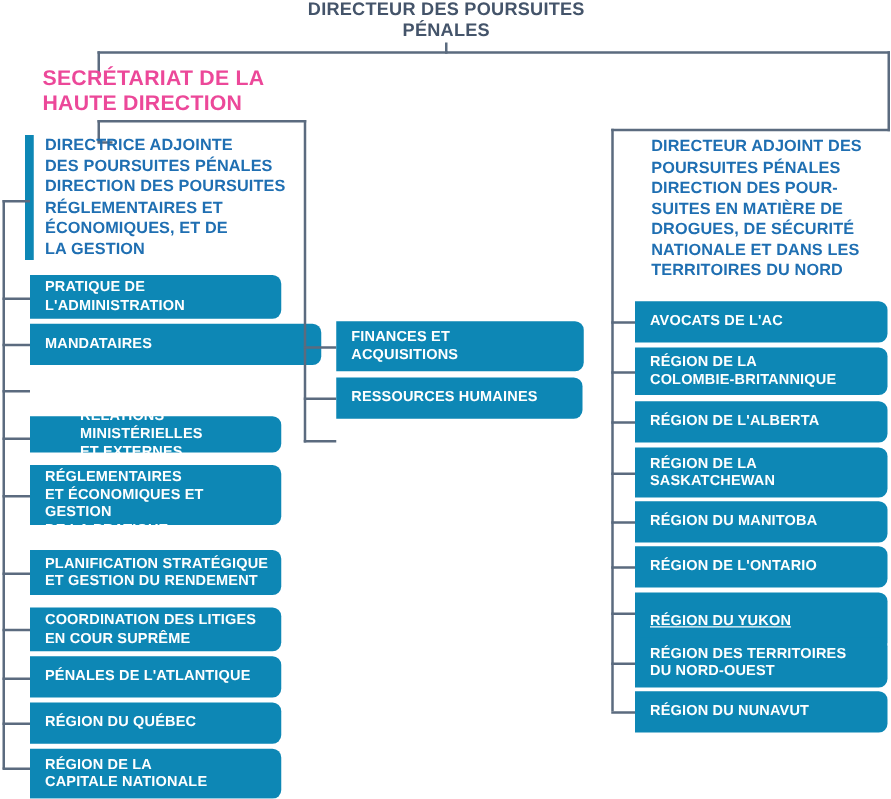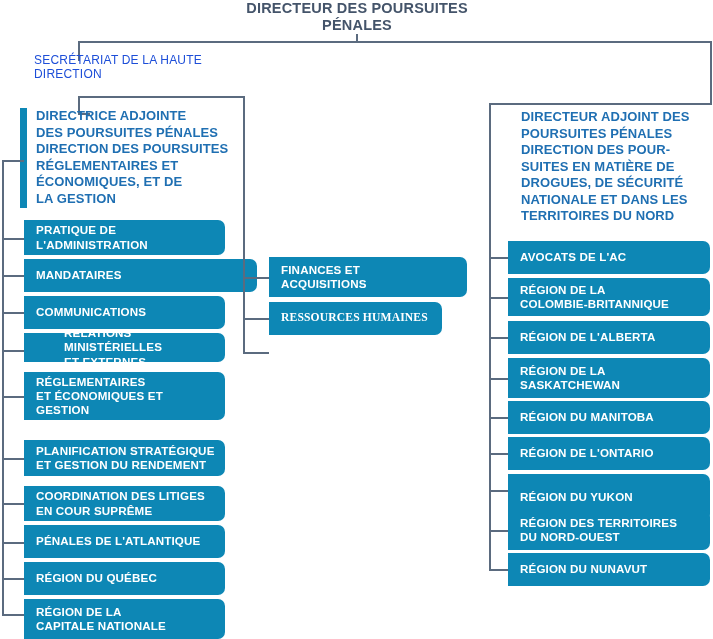--- a/index.html
+++ b/index.html
@@ -25,23 +25,23 @@
     position:absolute;
     text-align:center;
     color:#44546a;
     font-weight:bold;
     font-size:14.5px;
     line-height:1.16;
     letter-spacing:.2px;
   }
   .title-sec{
     position:absolute;
-    color:#1d4ed8;
-    font-weight:normal;
-    font-size:12px;
+    color:#ec4899;
+    font-weight:bold;
+    font-size:17px;
     line-height:1.2;
     letter-spacing:.2px;
   }
 
   
   .hdr{
     position:absolute;
     display:flex;
     align-items:stretch;
   }
@@ -123,21 +123,20 @@
   <div class="line hline" style="left:2px;top:396px;width:22px;"></div>
   <div class="line hline" style="left:2px;top:458px;width:22px;"></div>
   <div class="line hline" style="left:2px;top:503px;width:22px;"></div>
   <div class="line hline" style="left:2px;top:542px;width:22px;"></div>
   <div class="line hline" style="left:2px;top:578px;width:22px;"></div>
   <div class="line hline" style="left:2px;top:614px;width:22px;"></div>
 
   <div class="box" style="left:24px;top:220px;width:201px;height:35px;">PRATIQUE DE
 L'ADMINISTRATION</div>
   <div class="box" style="left:24px;top:259px;width:233px;height:33px;">MANDATAIRES</div>
-  <div class="box" style="left:24px;top:296px;width:201px;height:33px;">COMMUNICATIONS</div>
   <div class="box" style="left:24px;top:333px;width:201px;height:29px;padding-left:40px;">RELATIONS MINISTÉRIELLES
 ET EXTERNES</div>
   <div class="box" style="left:24px;top:372px;width:201px;height:48px;">POURSUITES RÉGLEMENTAIRES
 ET ÉCONOMIQUES ET GESTION
 DE LA PRATIQUE</div>
   <div class="box" style="left:24px;top:440px;width:201px;height:36px;">PLANIFICATION STRATÉGIQUE
 ET GESTION DU RENDEMENT</div>
   <div class="box" style="left:24px;top:486px;width:201px;height:35px;">COORDINATION DES LITIGES
 EN COUR SUPRÊME</div>
   <div class="box" style="left:24px;top:525px;width:201px;height:33px;">PÉNALES DE L'ATLANTIQUE</div>
@@ -145,21 +144,21 @@
   <div class="box" style="left:24px;top:599px;width:201px;height:40px;">RÉGION DE LA
 CAPITALE NATIONALE</div>
 
   <div class="line vline" style="left:243px;top:96px;height:258px;"></div>
   <div class="line hline" style="left:243px;top:277px;width:26px;"></div>
   <div class="line hline" style="left:243px;top:318px;width:26px;"></div>
   <div class="line hline" style="left:243px;top:352px;width:26px;"></div>
 
   <div class="box" style="left:269px;top:257px;width:198px;height:40px;">FINANCES ET
 ACQUISITIONS</div>
-  <div class="box" style="left:269px;top:302px;width:173px;height:33px;font-family:Liberation Serif, serif;">RESSOURCES HUMAINES</div>
+  <div class="box" style="left:269px;top:302px;width:197px;height:33px;">RESSOURCES HUMAINES</div>
 
   <div class="hdr" style="left:505px;top:109px;width:205px;height:116px;align-items:center;">
     <div class="bar"></div>
     <div class="htext">DIRECTEUR ADJOINT DES
 POURSUITES PÉNALES
 DIRECTION DES POUR-
 SUITES EN MATIÈRE DE
 DROGUES, DE SÉCURITÉ
 NATIONALE ET DANS LES
 TERRITOIRES DU NORD</div>
@@ -178,18 +177,18 @@
   <div class="line hline" style="left:489px;top:569px;width:19px;"></div>
 
   <div class="box" style="left:508px;top:241px;width:202px;height:33px;">AVOCATS DE L'AC</div>
   <div class="box" style="left:508px;top:278px;width:202px;height:38px;">RÉGION DE LA
 COLOMBIE-BRITANNIQUE</div>
   <div class="box" style="left:508px;top:321px;width:202px;height:33px;">RÉGION DE L'ALBERTA</div>
   <div class="box" style="left:508px;top:358px;width:202px;height:40px;">RÉGION DE LA
 SASKATCHEWAN</div>
   <div class="box" style="left:508px;top:401px;width:202px;height:33px;">RÉGION DU MANITOBA</div>
   <div class="box" style="left:508px;top:437px;width:202px;height:33px;">RÉGION DE L'ONTARIO</div>
-  <div class="box" style="left:508px;top:474px;width:202px;height:47px;">RÉGION DU YUKON</div>
+  <div class="box" style="left:508px;top:474px;width:202px;height:47px;text-decoration:underline;">RÉGION DU YUKON</div>
   <div class="box" style="left:508px;top:510px;width:202px;height:40px;">RÉGION DES TERRITOIRES
 DU NORD-OUEST</div>
   <div class="box" style="left:508px;top:553px;width:202px;height:33px;">RÉGION DU NUNAVUT</div>
 
 </div>
 
 </body></html>

